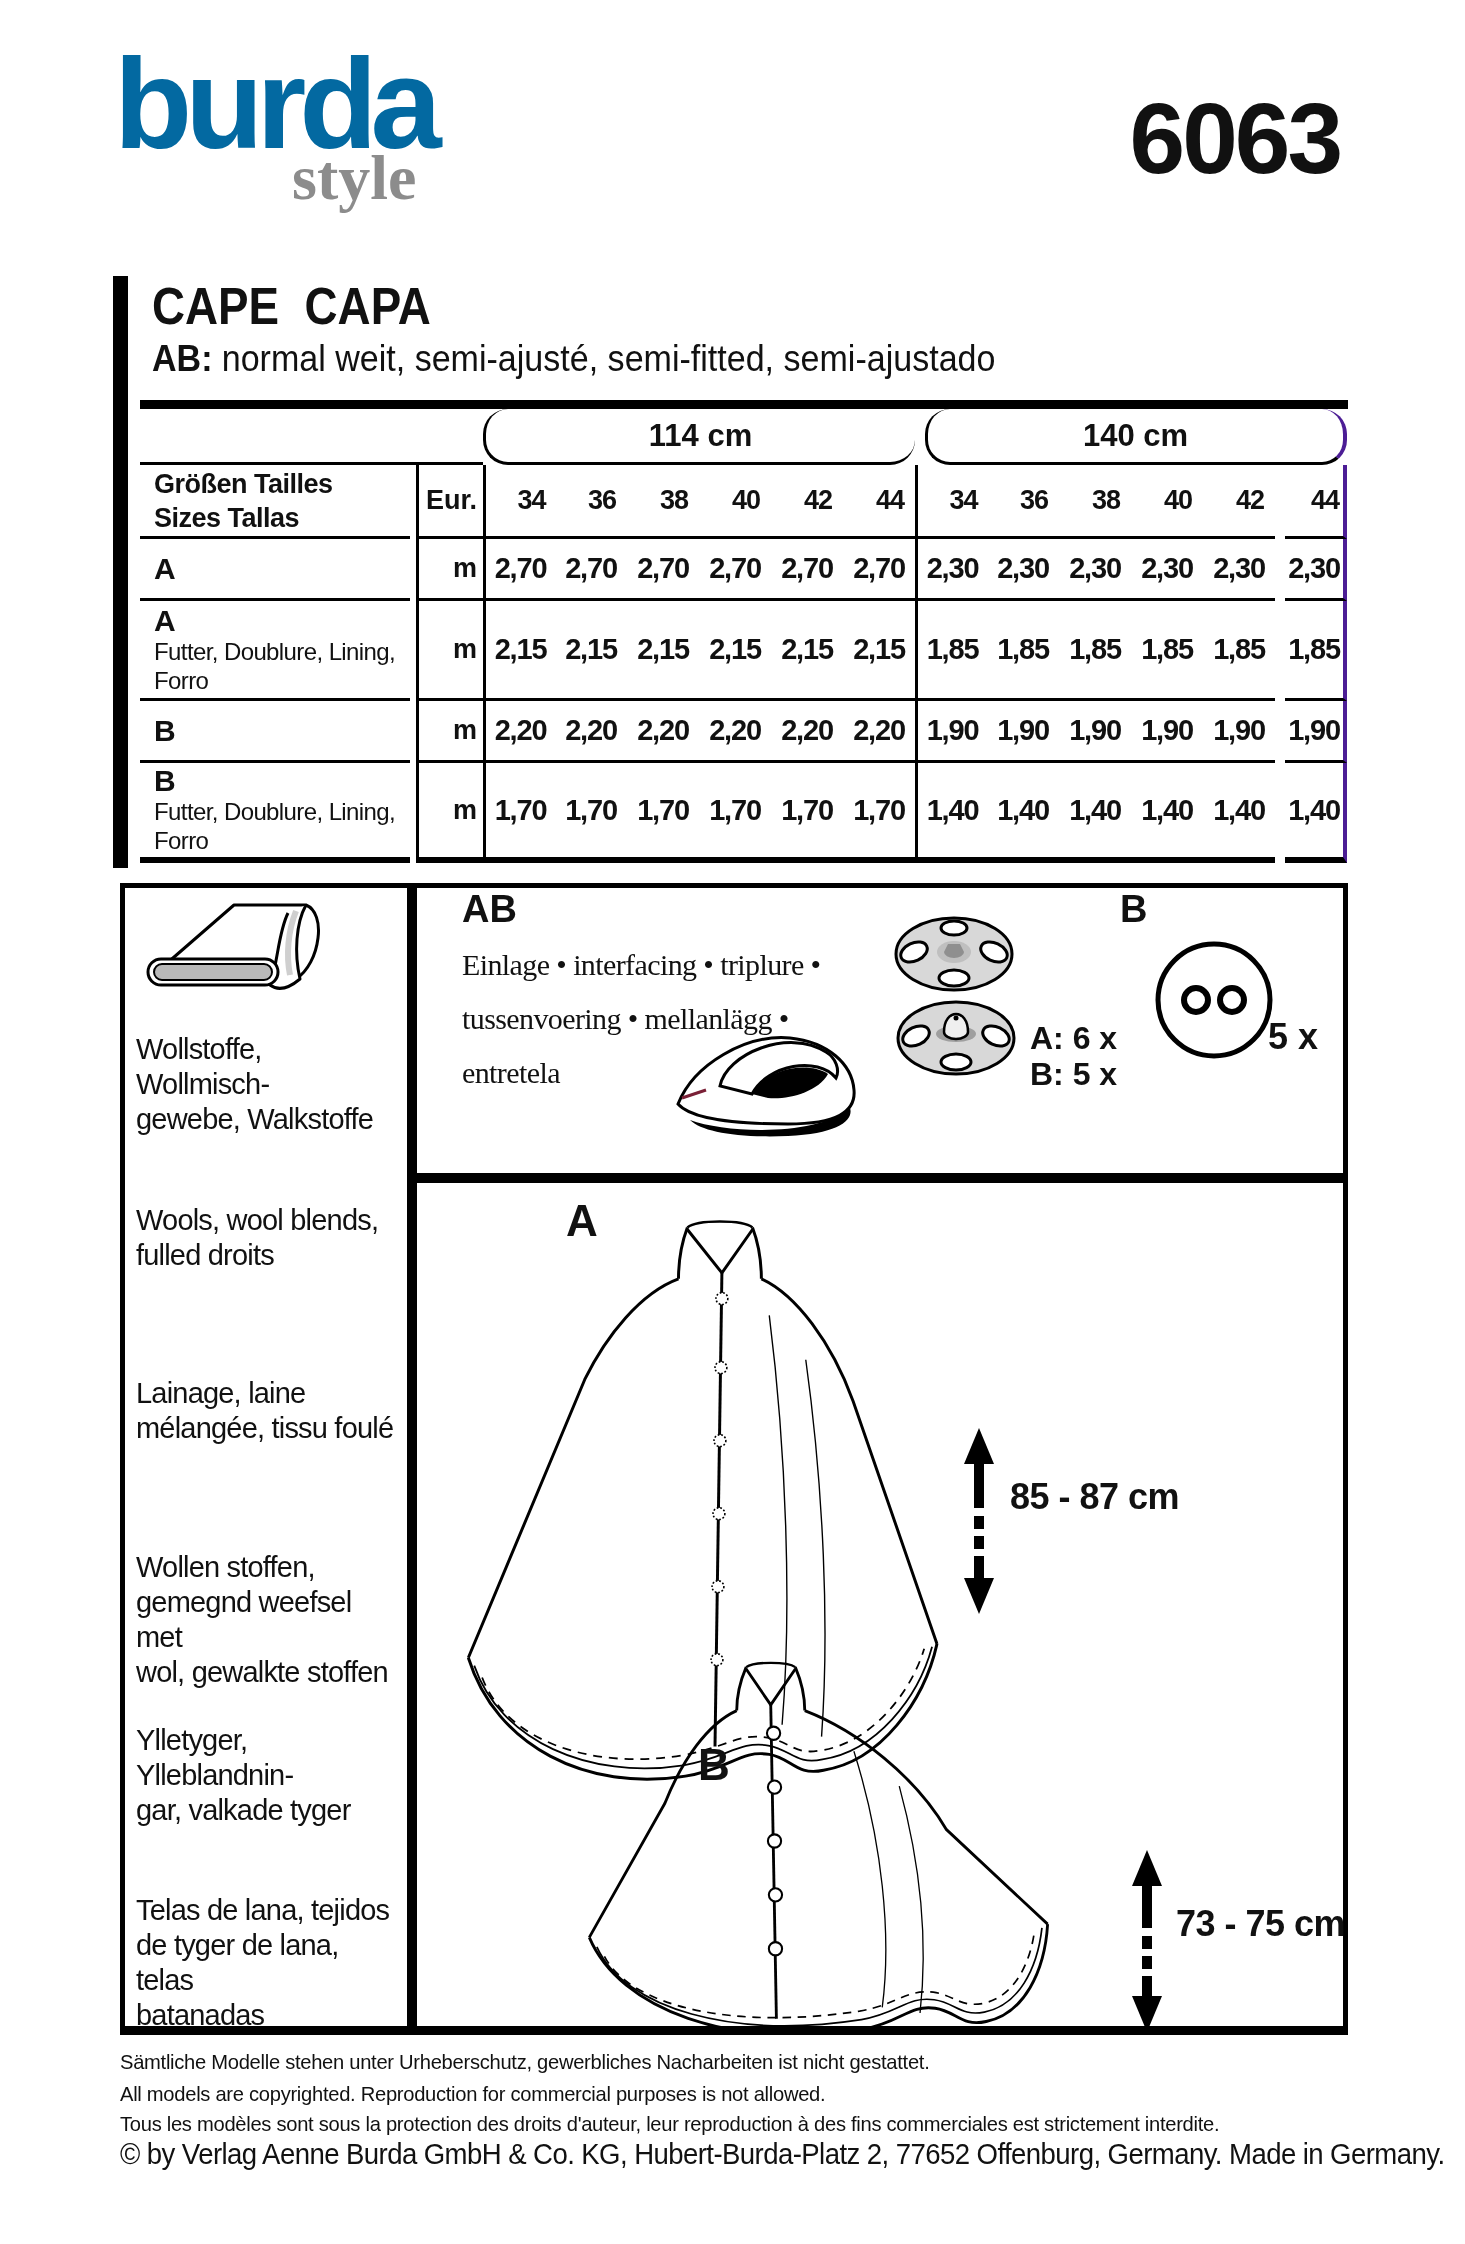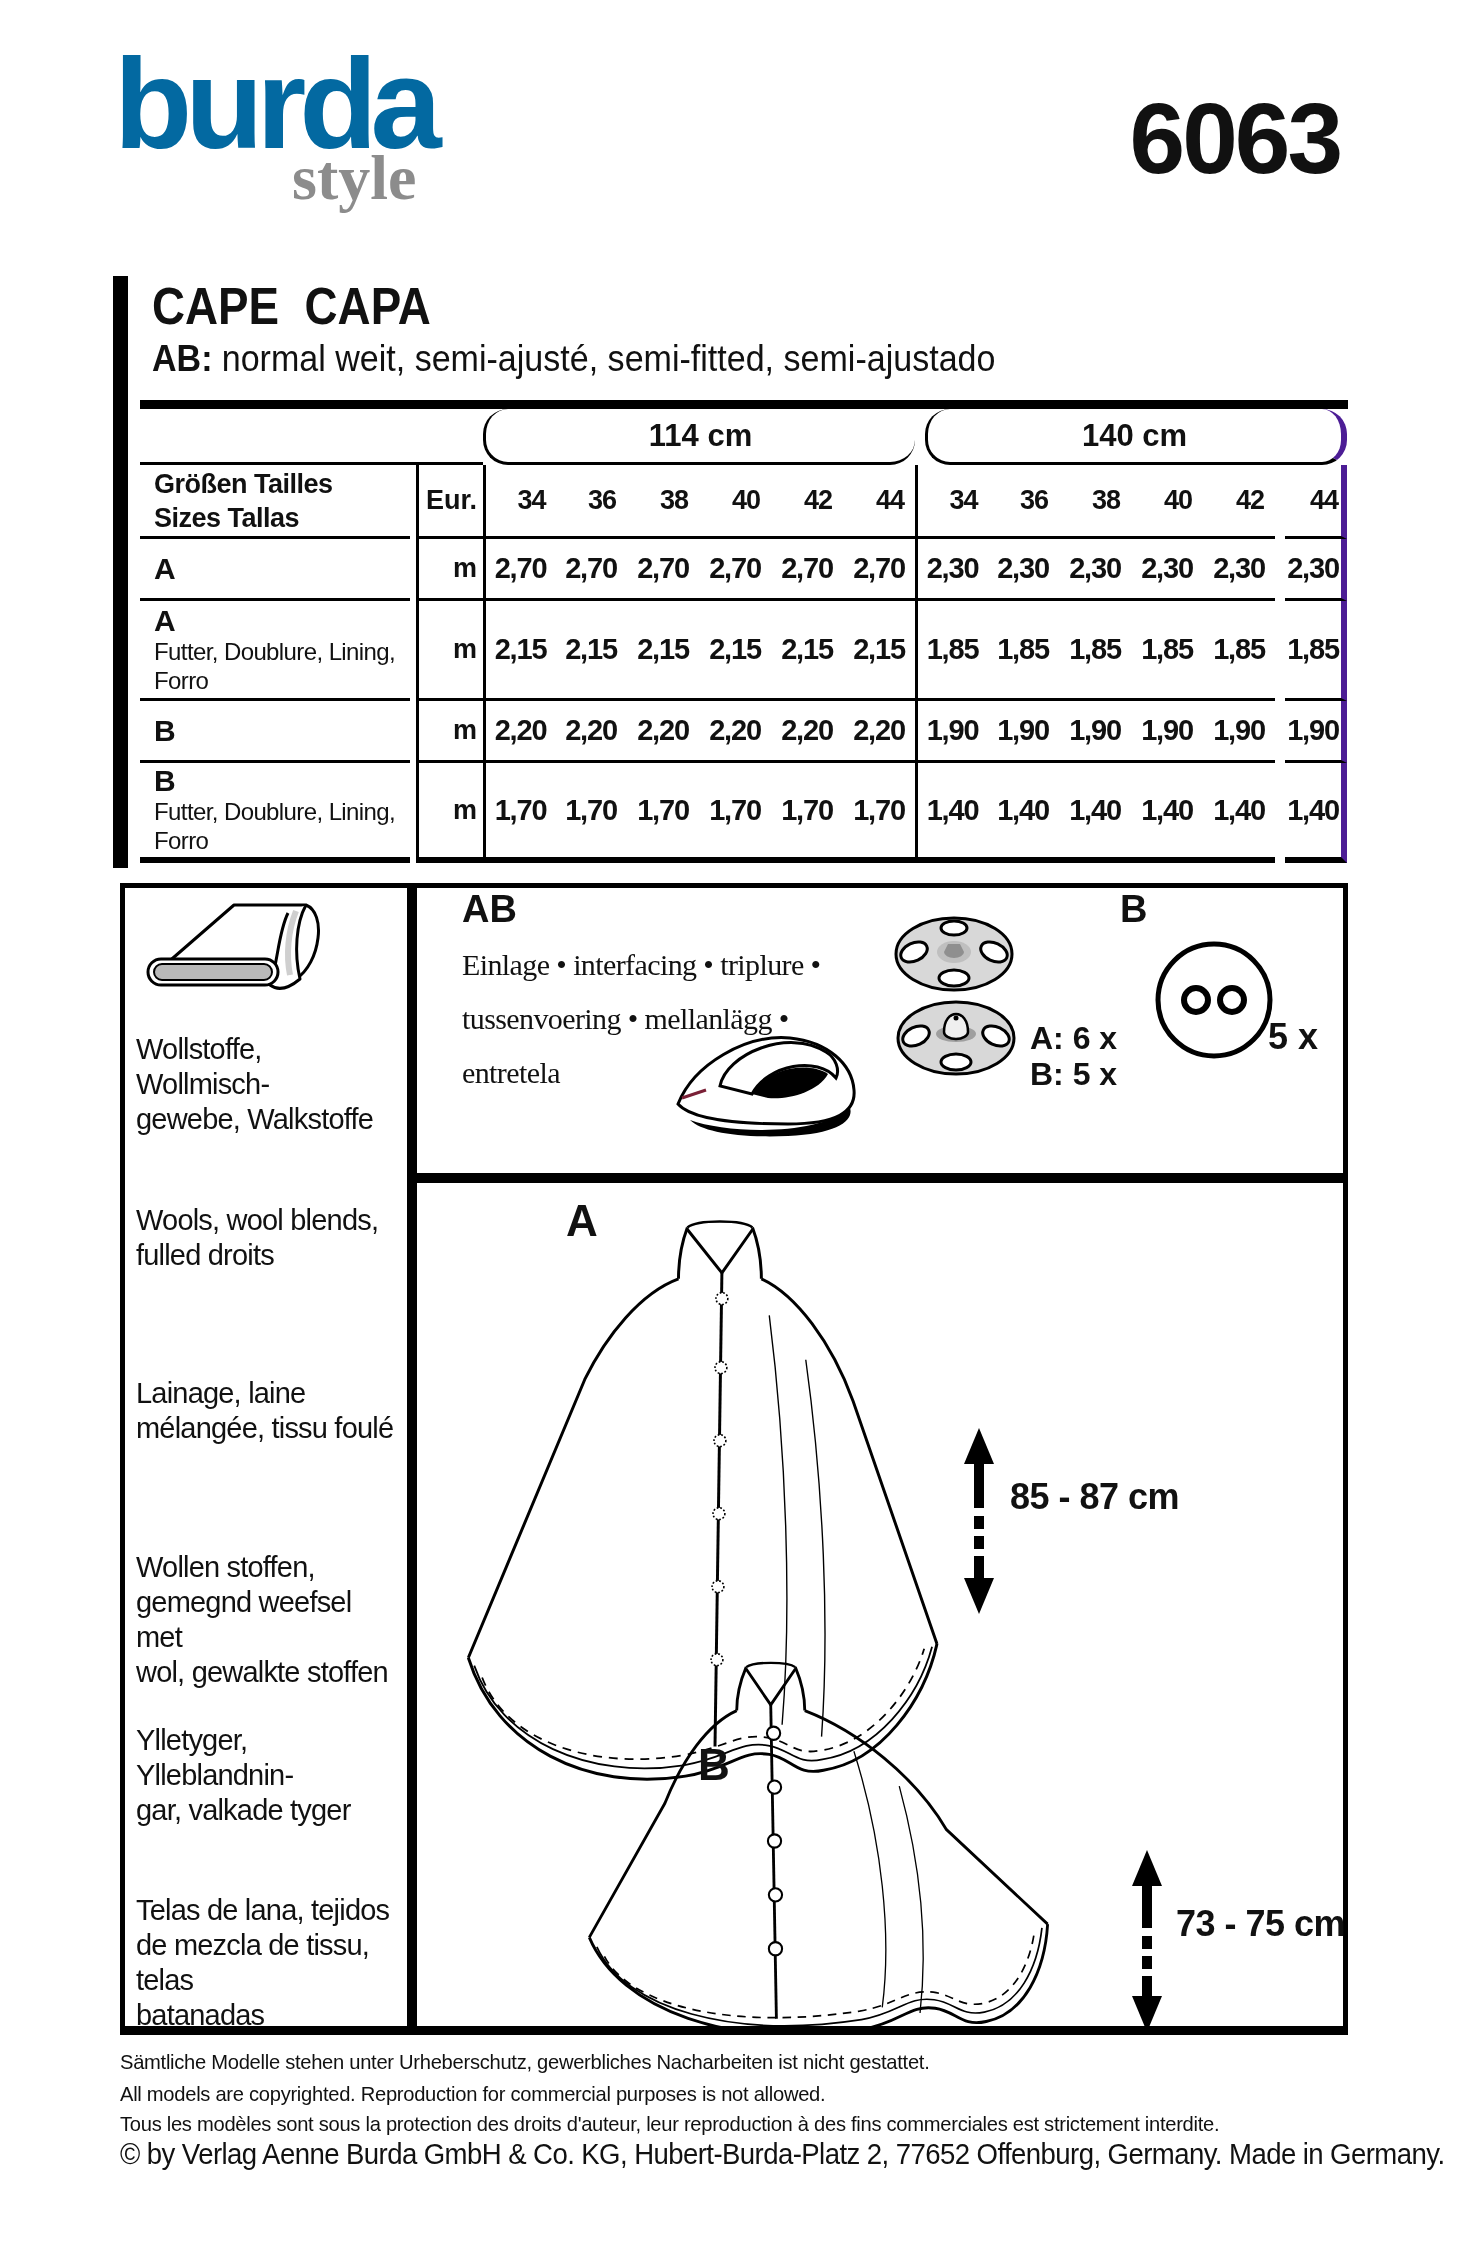--- a/index.html
+++ b/index.html
@@ -19,21 +19,21 @@
   .variant-line{left:152px;top:338px;font-size:37px;transform:scaleX(0.92);transform-origin:left;white-space:nowrap;}
   .variant-line b{margin-right:10px;}
 
   
   .tbl-topbar{left:140px;top:400px;width:1208px;height:9px;background:#000;}
   .size-grid{left:140px;top:409px;display:grid;
      grid-template-columns:270px 73px repeat(12,72px);
      grid-template-rows:56px 74px 62px 100px 62px 100px;}
   .cell{display:flex;align-items:center;justify-content:center;box-sizing:border-box;}
   .bl{border-left:3px solid #000;}
-  .br{border-right:6px solid #4c1d95;margin-left:10px;}
+  .br{border-right:4px solid #4c1d95;margin-left:10px;}
   .bb{border-bottom:3px solid #000;}
   .bb2{border-bottom:6px solid #000;}
   .span2{grid-column:span 2;}
   .span6{grid-column:span 6;border-radius:25px;}
   .wide-head{font-size:31px;font-weight:bold;}
   .size-head{font-size:27px;font-weight:bold;letter-spacing:-1px;padding-left:22px;}
   .rowhead{justify-content:flex-start;padding-left:14px;font-size:27px;font-weight:bold;line-height:34px;letter-spacing:-0.5px;}
   .eur{font-size:27px;font-weight:bold;justify-content:flex-end;padding-right:6px;margin-left:6px;}
   .lblcell{flex-direction:column;align-items:flex-start;justify-content:center;padding-left:14px;}
   .lbl-main{font-size:30px;font-weight:bold;line-height:32px;}
@@ -196,21 +196,21 @@
   <div class="abs fabric-item pre f2">Wools, wool blends,
 fulled droits</div>
   <div class="abs fabric-item pre f3">Lainage, laine
 mélangée, tissu foulé</div>
   <div class="abs fabric-item pre f4">Wollen stoffen,
 gemegnd weefsel met
 wol, gewalkte stoffen</div>
   <div class="abs fabric-item pre f5">Ylletyger, Ylleblandnin-
 gar, valkade tyger</div>
   <div class="abs fabric-item pre f6">Telas de lana, tejidos
-de mezcla de tissu, telas
+de tyger de lana, telas
 batanadas</div>
 
   <div class="abs notions-ab">AB</div>
   <div class="abs interfacing pre">Einlage • interfacing • triplure •
 tussenvoering • mellanlägg •
 entretela</div>
 
   <svg class="abs" style="left:668px;top:1008px;" width="200" height="140" viewBox="0 0 200 140">
     <path d="M10,96 C26,56 78,26 122,30 C160,34 184,56 186,82 C188,104 168,116 120,116 C70,116 24,112 10,96 Z" fill="#fff" stroke="#000" stroke-width="3"></path>
     <path d="M22,112 C60,126 150,128 182,100 C186,112 170,126 120,128 C70,130 34,124 22,112 Z" fill="#000"></path>

